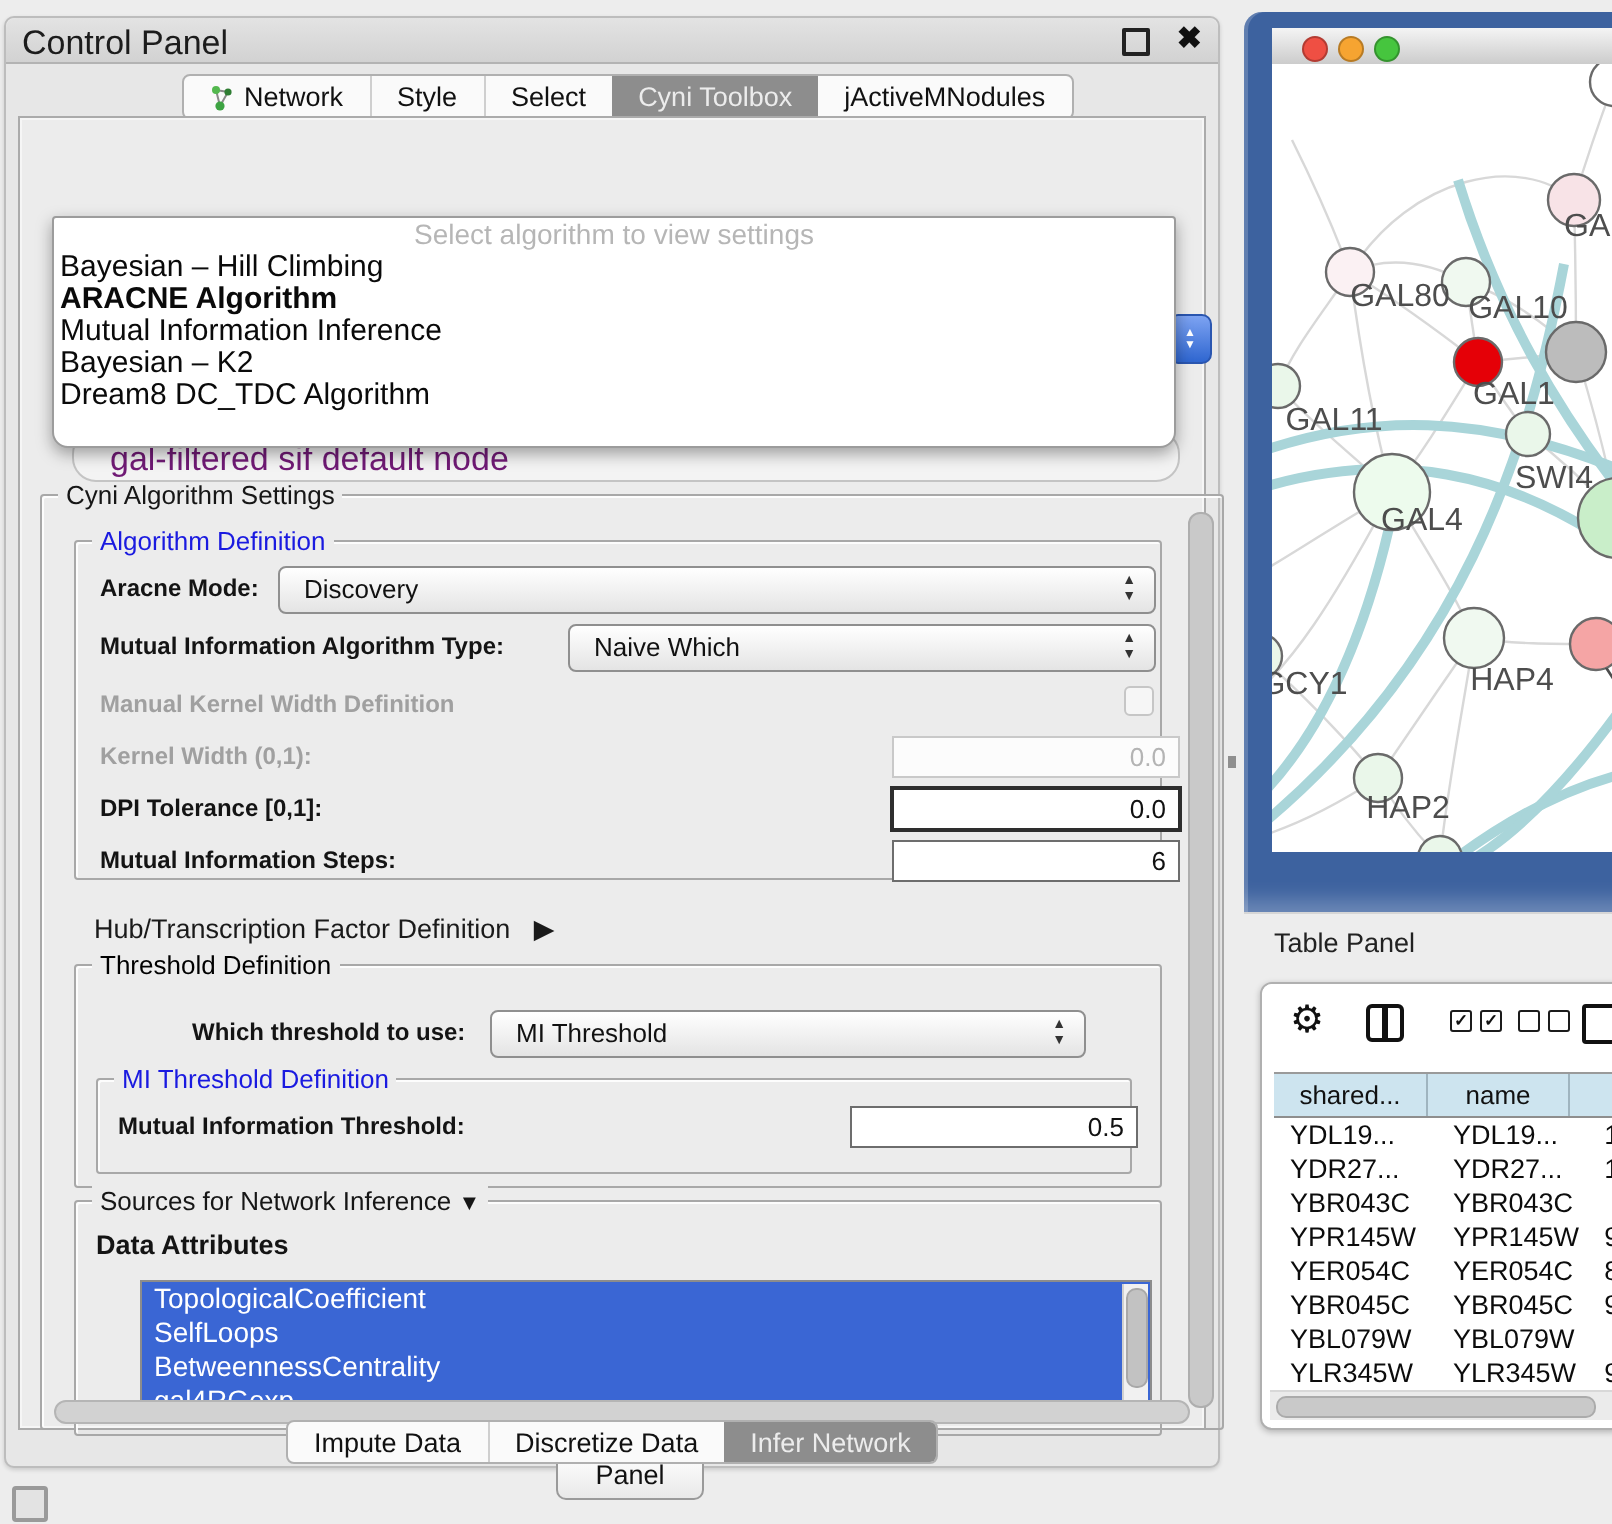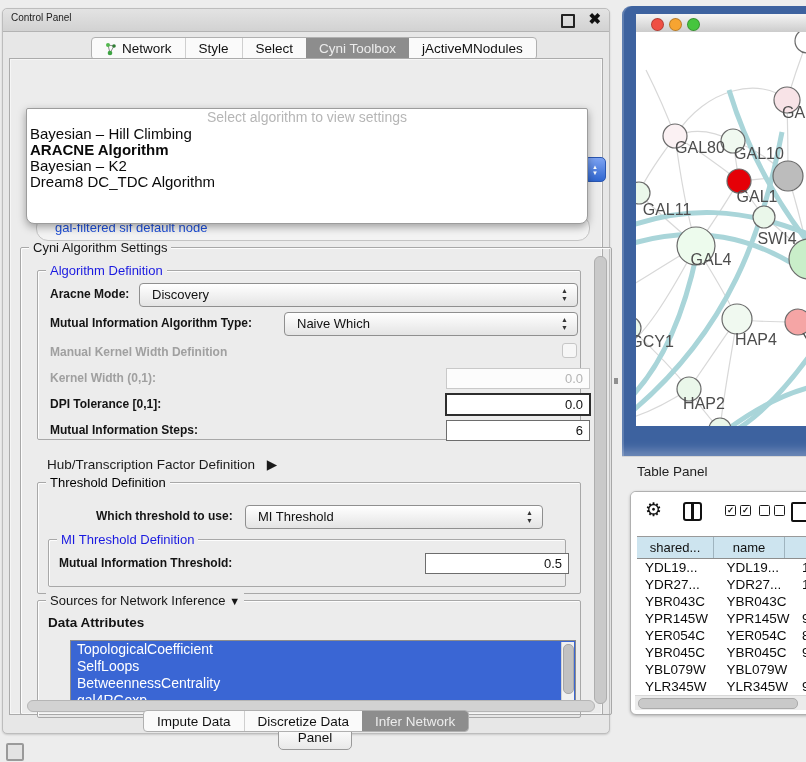--- a/index.html
+++ b/index.html
@@ -5,41 +5,41 @@
   html,body{margin:0;padding:0;}
   body{width:806px;height:762px;overflow:hidden;background:#ededed;
        font-family:"Liberation Sans",sans-serif;position:relative;}
   #page{position:absolute;inset:0;}
 
   
   #cp{position:absolute;left:2px;top:8px;width:606px;height:724px;background:#e7e7e7;
       border:1px solid #bdbdbd;border-radius:5px;box-shadow:0 1px 2px rgba(0,0,0,.15);}
   #cp-titlebar{position:absolute;left:0;top:0;right:0;height:22px;background:linear-gradient(#e3e3e3,#d2d2d2);
       border-bottom:1px solid #b3b3b3;border-radius:5px 5px 0 0;}
-  #cp-title{position:absolute;left:8px;top:3px;font-size:10px;color:#1c1c1c;}
+  #cp-title{position:absolute;left:8px;top:3px;font-size:17px;color:#1c1c1c;}
   #cp-float{position:absolute;right:34px;top:5px;width:10px;height:10px;border:2px solid #222;border-radius:1px;}
   #cp-close{position:absolute;right:8px;top:1px;font-size:15px;font-weight:bold;color:#111;}
 
   
   #top-tabs{position:absolute;left:88px;top:28px;height:21px;display:flex;align-items:stretch;
       border:1px solid #b0b0b0;border-radius:4px;background:#fafafa;overflow:hidden;}
   .tab{display:flex;align-items:center;gap:5px;padding:0 13px;font-size:13.5px;color:#111;border-left:1px solid #cfcfcf;}
   .tab:first-child{border-left:none;}
   .tab.sel{background:#8d8d8d;color:#ececec;border-left:none;}
   .tab.sel + .tab{border-left:none;}
   .net-ico{display:inline-block;width:12px;height:14px;}
 
   
   #cp-body{position:absolute;left:6px;top:49px;width:592px;height:655px;background:#ececec;
       border:1px solid #ababab;box-shadow:inset 0 0 0 1px #f6f6f6;}
 
   
   #hidden-combo{position:absolute;left:26px;top:156px;width:552px;height:24px;border:1px solid #c4c4c4;
       border-radius:12px;background:#f3f3f3;z-index:1;}
-  #hidden-combo span{position:absolute;left:18px;top:4px;font-size:13px;color:#1d4ed8;}
+  #hidden-combo span{position:absolute;left:18px;top:4px;font-size:17px;color:#701a75;}
   #hidden-stepper{position:absolute;left:574px;top:98px;width:20px;height:23px;border-radius:5px;z-index:1;
       background:linear-gradient(#7da3f2,#2f66d0);border:1px solid #2a56b0;color:#fff;font-size:6px;
       display:flex;flex-direction:column;align-items:center;justify-content:center;line-height:6px;}
 
   
   #algo-pop{position:absolute;left:16px;top:49px;width:560px;height:114px;background:#fff;
       border:1px solid #9c9c9c;border-radius:2px 2px 8px 8px;box-shadow:0 3px 8px rgba(0,0,0,.35);z-index:5;}
   #algo-prompt{height:17px;line-height:17px;text-align:center;color:#b6b6b6;font-size:14px;}
   .algo-item{height:16px;line-height:16px;padding-left:3px;font-size:15px;color:#0a0a0a;white-space:nowrap;}
   .algo-item.bold{font-weight:bold;}
@@ -159,20 +159,21 @@
         </div>
       <div id="hidden-combo">
         <span>gal-filtered sif default node</span>
       </div>
 
       <div id="algo-pop">
         <div id="algo-prompt">Select algorithm to view settings</div>
         <div id="algo-items">
             <div class="algo-item">Bayesian – Hill Climbing</div>
             <div class="algo-item bold">ARACNE Algorithm</div>
+            <div class="algo-item">Mutual Information Inference</div>
             <div class="algo-item">Bayesian – K2</div>
             <div class="algo-item">Dream8 DC_TDC Algorithm</div>
           </div>
       </div>
 
       <div class="grp" style="left:10px;top:188px;width:590px;height:466px;">
         <span class="grp-title t-black">Cyni Algorithm Settings</span>
 
         <div class="grp" style="left:16px;top:22px;width:542px;height:168px;">
           <span class="grp-title t-blue">Algorithm Definition</span>

